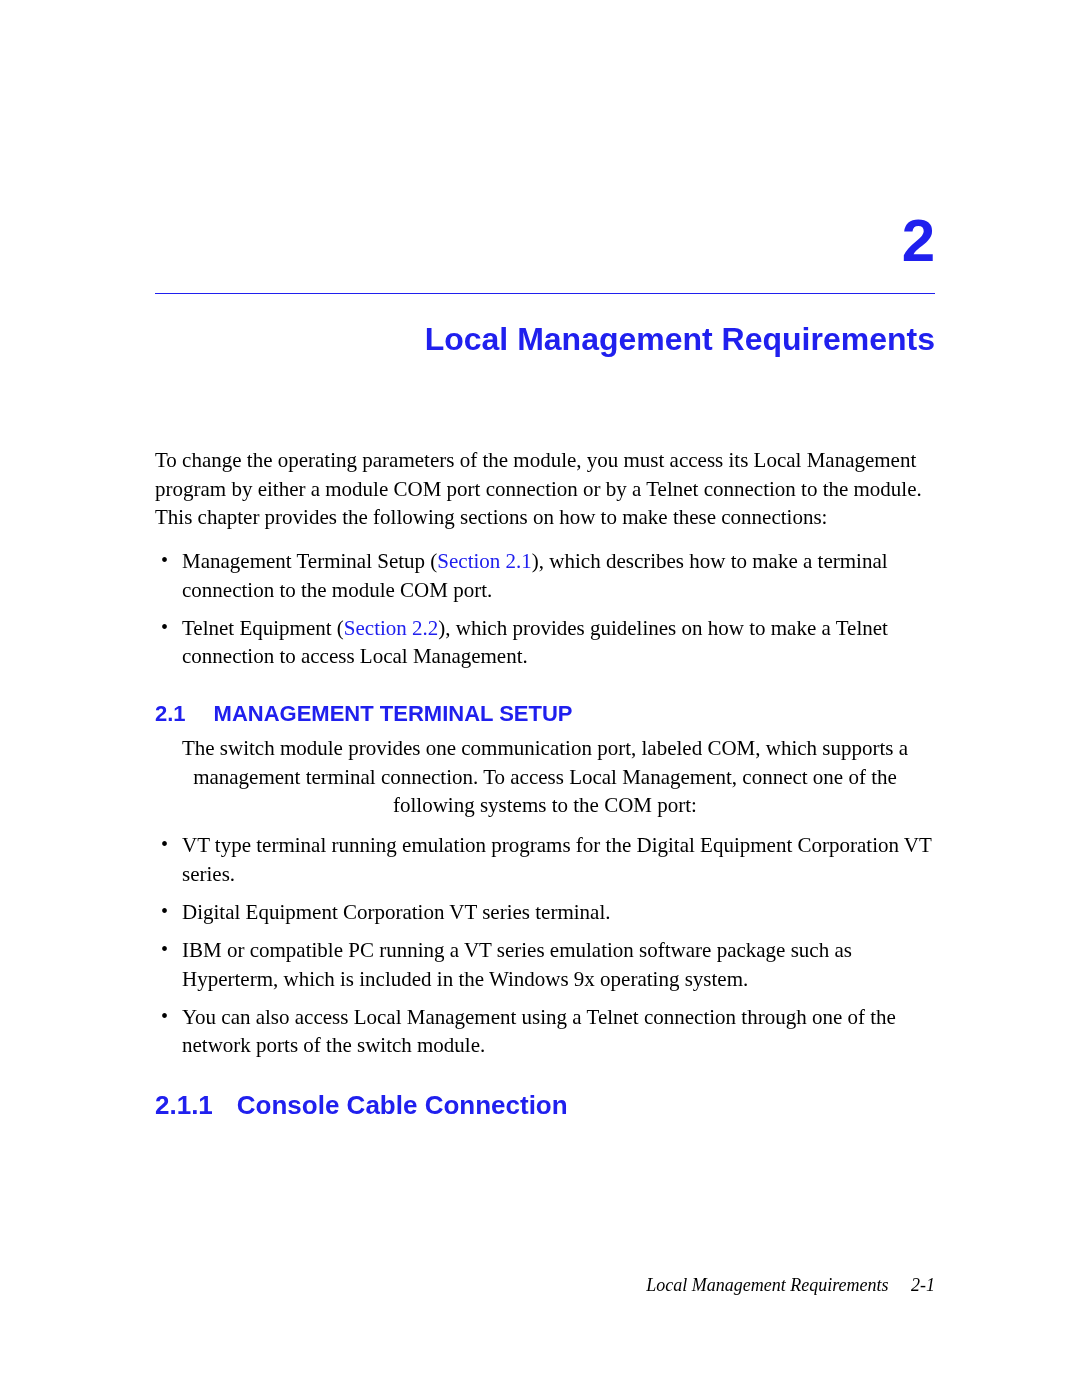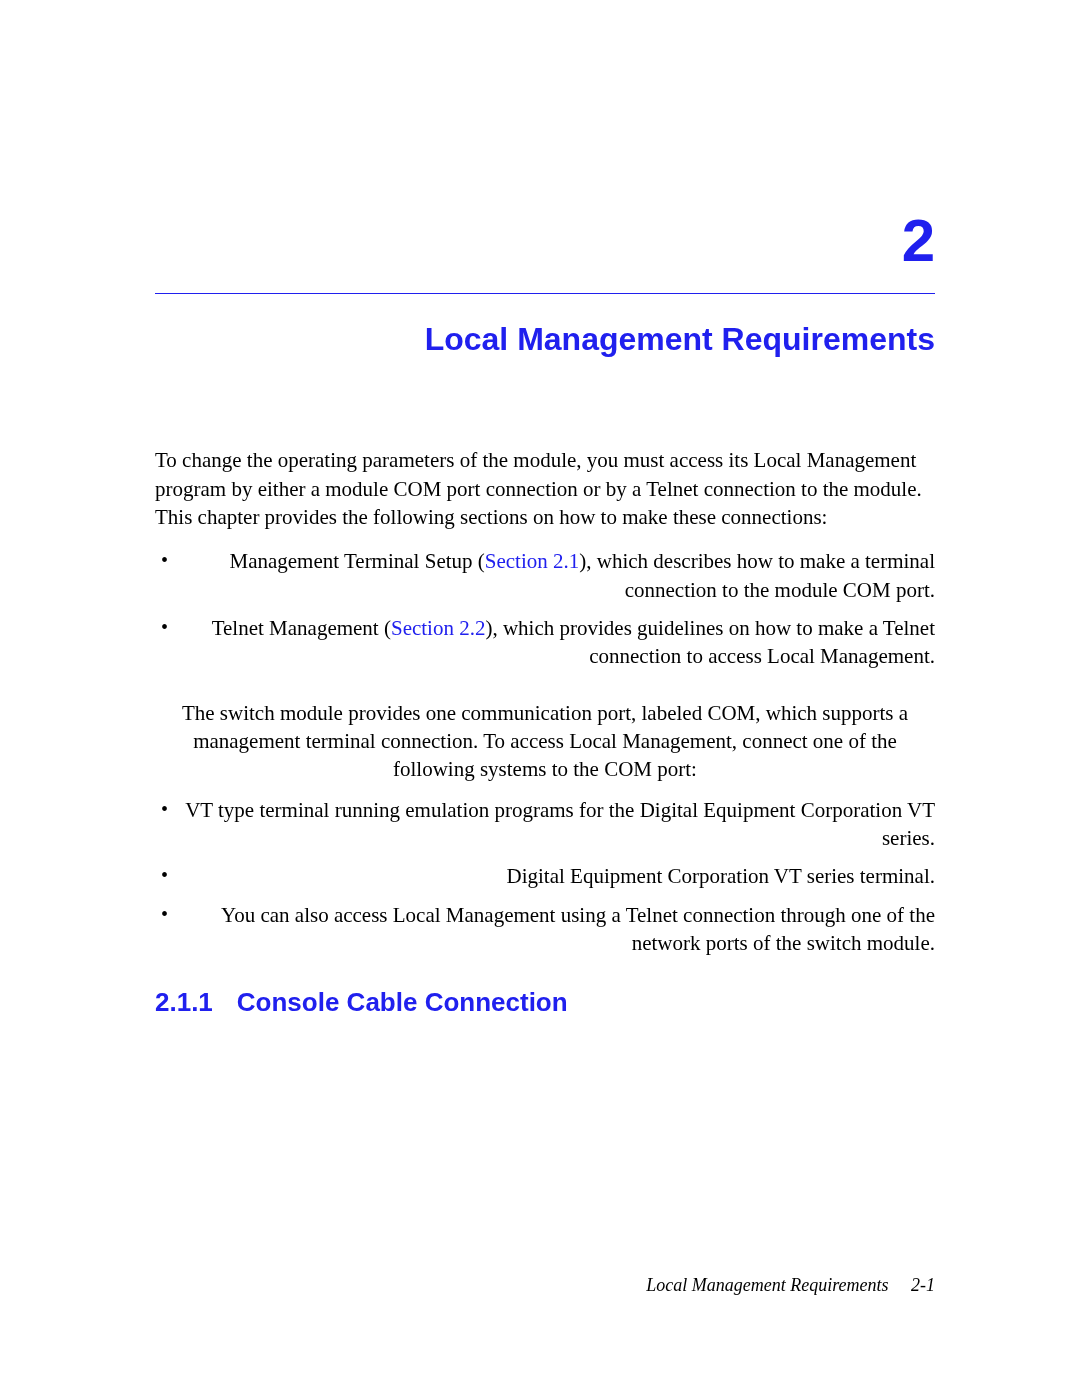--- a/index.html
+++ b/index.html
@@ -41,21 +41,20 @@
       text-align: right;
       margin-bottom: 85px;
     }
     .intro-para {
       margin-bottom: 16px;
     }
     ul.bullets {
       list-style: none;
       padding-left: 0;
       margin-bottom: 28px;
-      text-align: right;
     }
     ul.bullets li {
       position: relative;
       padding-left: 27px;
       margin-bottom: 10px;
     }
     ul.bullets li::before {
       content: "•";
       position: absolute;
       left: 6px;
@@ -110,29 +109,33 @@
   <hr class="rule">
   <div class="chapter-title">Local Management Requirements</div>
 
   <p class="intro-para">To change the operating parameters of the module, you must access its Local Management program by either a module COM port connection or by a Telnet connection to the module. This chapter provides the following sections on how to make these connections:</p>
 
   <ul class="bullets">
     <li>
       <span>Management Terminal Setup (</span><span class="xref">Section 2.1</span><span>), which describes how to make a terminal connection to the module COM port.</span>
     </li>
     <li>
-      <span>Telnet Management (</span><span class="xref">Section 2.2</span><span>), which provides guidelines on how to make a Telnet connection to access Local Management.</span>
+      <span>Telnet Equipment (</span><span class="xref">Section 2.2</span><span>), which provides guidelines on how to make a Telnet connection to access Local Management.</span>
     </li>
   </ul>
 
+  <div class="section-heading">
+    <span class="num">2.1</span><span>MANAGEMENT TERMINAL SETUP</span>
+  </div>
   <p class="body-para">The switch module provides one communication port, labeled COM, which supports a management terminal connection. To access Local Management, connect one of the following systems to the COM port:</p>
 
   <ul class="bullets">
     <li><span>VT type terminal running emulation programs for the Digital Equipment Corporation VT series.</span></li>
     <li><span>Digital Equipment Corporation VT series terminal.</span></li>
+    <li><span>IBM or compatible PC running a VT series emulation software package such as Hyperterm, which is included in the Windows 9x operating system.</span></li>
     <li><span>You can also access Local Management using a Telnet connection through one of the network ports of the switch module.</span></li>
   </ul>
 
   <div class="subsection-heading">
     <span class="num">2.1.1</span><span>Console Cable Connection</span>
   </div>
 </div>
 
 <div class="footer">
   <span>Local Management Requirements</span>

